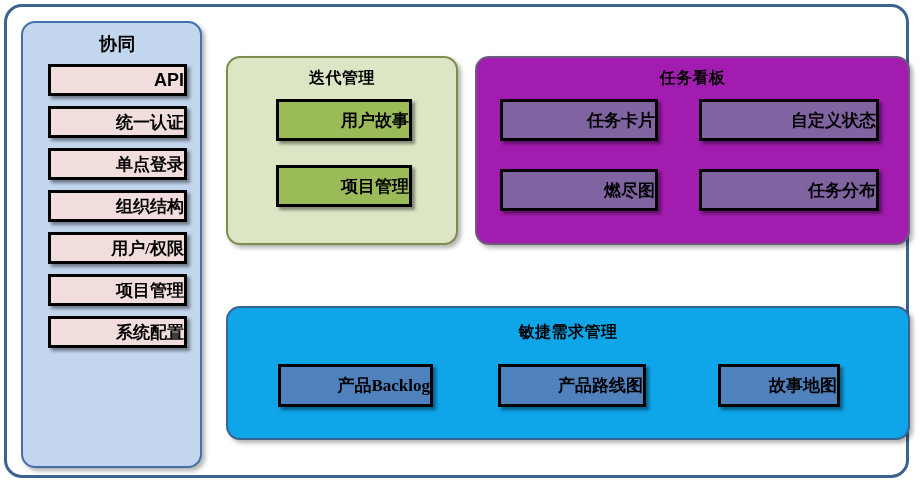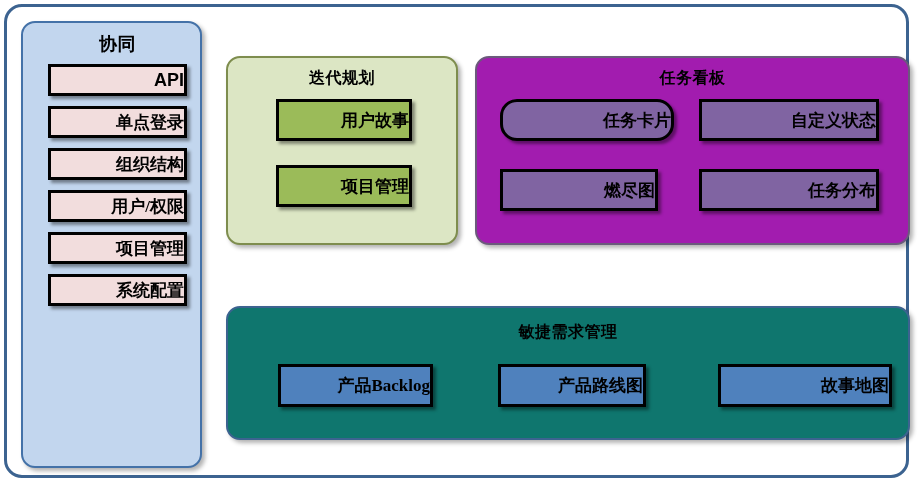--- a/index.html
+++ b/index.html
@@ -117,80 +117,83 @@
     height: 189px;
     background: #a21caf;
     border: 2px solid #6b5a7c;
   }
   #taskboard-title { margin-top: 10px; }
   .node-purple {
     background: #8064a2;
     position: absolute;
     height: 42px;
   }
-  #node-task-card   { left: 23px;  top: 41px;  width: 174px; border-radius: 17px; }
+  #node-task-card   { left: 23px;  top: 41px;  width: 158px; }
   #node-custom-state{ left: 222px; top: 41px;  width: 180px; }
   #node-burndown    { left: 23px;  top: 111px; width: 158px; }
   #node-task-dist   { left: 222px; top: 111px; width: 180px; padding-left: 9px; }
 
   
   #agile-panel {
     left: 219px;
     top: 299px;
     width: 684px;
     height: 134px;
-    background: #0f766e;
+    background: #0ea5e9;
     border: 2px solid #3c6390;
   }
   #agile-title { margin-top: 14px; }
   .node-blue {
     background: #4f81bd;
     position: absolute;
     height: 43px;
     top: 56px;
   }
   #node-backlog      { left: 50px;  width: 155px; }
   #node-roadmap      { left: 270px; width: 148px; }
-  #node-story-map    { left: 490px; width: 174px; font-family: Liberation Serif, serif; }
+  #node-story-map    { left: 490px; width: 122px; font-family: Liberation Serif, serif; }
   #node-backlog .label {
     font-family: "Liberation Serif", "DejaVu Serif", serif;
   }
 </style>
 </head>
 <body>
 
 <div id="diagram-frame">
 
   <div class="panel" id="sidebar-panel">
     <div class="panel-title" id="sidebar-title">协同</div>
 
     <div class="sidebar-list">
       <div class="node node-pink api-node">
         <span class="label">API</span>
       </div>
       <div class="node node-pink">
+        <span class="label">统一认证</span>
+      </div>
+      <div class="node node-pink">
         <span class="label">单点登录</span>
       </div>
       <div class="node node-pink">
         <span class="label">组织结构</span>
       </div>
       <div class="node node-pink">
         <span class="label">用户/权限</span>
       </div>
       <div class="node node-pink">
         <span class="label">项目管理</span>
       </div>
       <div class="node node-pink">
         <span class="label">系统配置</span>
       </div>
     </div>
   </div>
 
   <div class="panel" id="iteration-panel">
-    <div class="panel-title" id="iteration-title">迭代规划</div>
+    <div class="panel-title" id="iteration-title">迭代管理</div>
 
     <div class="node node-green" id="node-user-story">
       <span class="label">用户故事</span>
     </div>
     <div class="node node-green" id="node-iter-plan">
       <span class="label">项目管理</span>
     </div>
   </div>
 
   <div class="panel" id="taskboard-panel">

